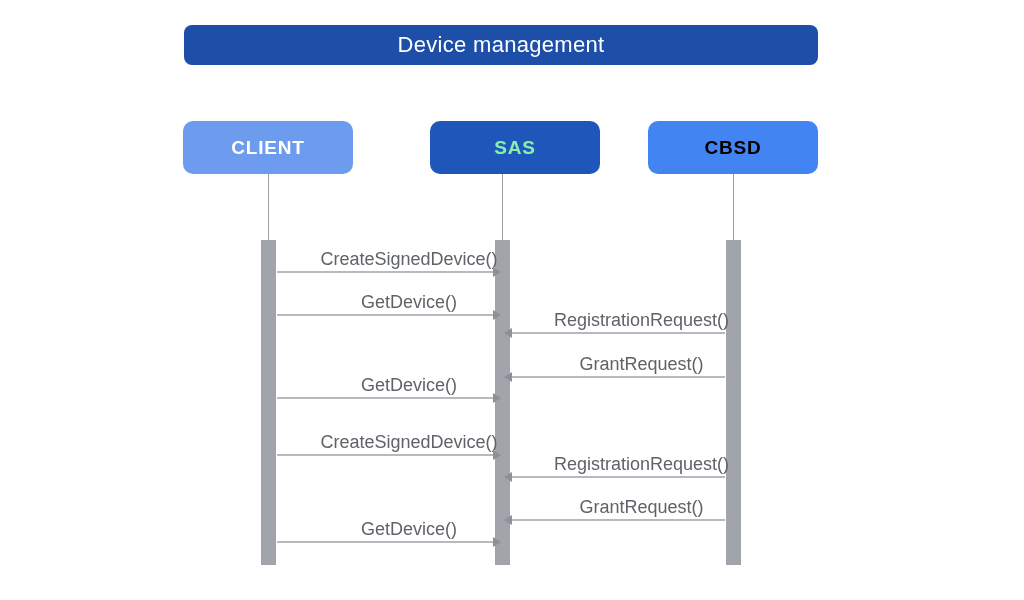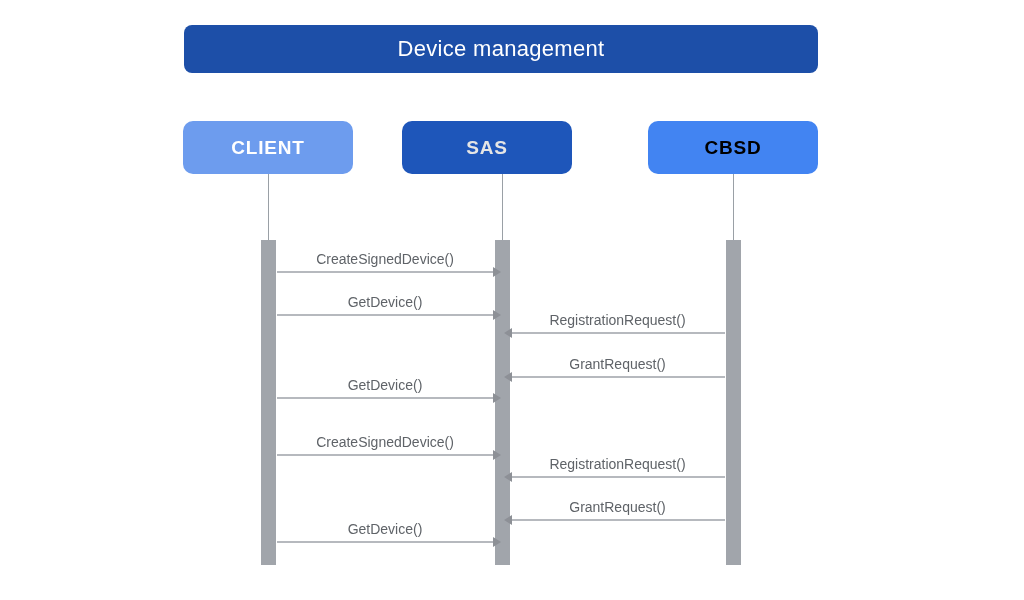--- a/index.html
+++ b/index.html
@@ -7,21 +7,21 @@
     position: relative;
     width: 1024px;
     height: 600px;
     background: #ffffff;
     font-family: "Liberation Sans", sans-serif;
     overflow: hidden;
   }
   .title-bar {
     position: absolute;
     left: 184px; top: 25px;
-    width: 634px; height: 48px;
+    width: 634px; height: 40px;
     border-radius: 8px;
     display: flex; align-items: center; justify-content: center;
     font-size: 22px;
     letter-spacing: 0.3px;
   }
   .actor-box {
     position: absolute;
     top: 121px;
     width: 170px; height: 53px;
     border-radius: 10px;
@@ -37,23 +37,24 @@
   }
   .activation-bar {
     position: absolute;
     top: 240px;
     width: 15px; height: 325px;
   }
   .msg-label {
     position: absolute;
     height: 18px;
     text-align: center;
-    font-size: 14px;
+    font-size: 18px;
     line-height: 18px;
     white-space: nowrap;
+    margin-left: 24px;
   }
   .msg-line {
     position: absolute;
     height: 2px;
   }
   .arrowhead {
     position: absolute;
     width: 0; height: 0;
     top: -4px;
     border-top: 5px solid transparent;
@@ -62,21 +63,21 @@
   .arrowhead.right { right: -7px; border-left: 8px solid; }
   .arrowhead.left  { left: -7px;  border-right: 8px solid; }
 </style>
 </head>
 <body>
 
 <div class="stage">
   <div class="title-bar" style="background: rgb(29, 79, 168); color: rgb(255, 255, 255);">Device management</div>
   <div id="actors-layer">
       <div class="actor-box" style="left: 183px; background: rgb(109, 156, 238); color: rgb(255, 255, 255);">CLIENT</div>
-      <div class="actor-box" style="left: 402px; background: rgb(30, 86, 186); color: #e5e5e5;">SAS</div>
+      <div class="actor-box" style="left: 430px; background: rgb(30, 86, 186); color: #86efac;">SAS</div>
       <div class="actor-box" style="left: 648px; background: rgb(66, 132, 242); color: #000000;">CBSD</div>
     </div>
   <div id="lifelines-layer">
       <div class="lifeline" style="left: 268px; background: rgb(154, 160, 166);"></div>
       <div class="activation-bar" style="left: 260.5px; background: rgb(161, 165, 171);"></div>
       <div class="lifeline" style="left: 502px; background: rgb(154, 160, 166);"></div>
       <div class="activation-bar" style="left: 494.5px; background: rgb(161, 165, 171);"></div>
       <div class="lifeline" style="left: 733px; background: rgb(154, 160, 166);"></div>
       <div class="activation-bar" style="left: 725.5px; background: rgb(161, 165, 171);"></div>
     </div>

